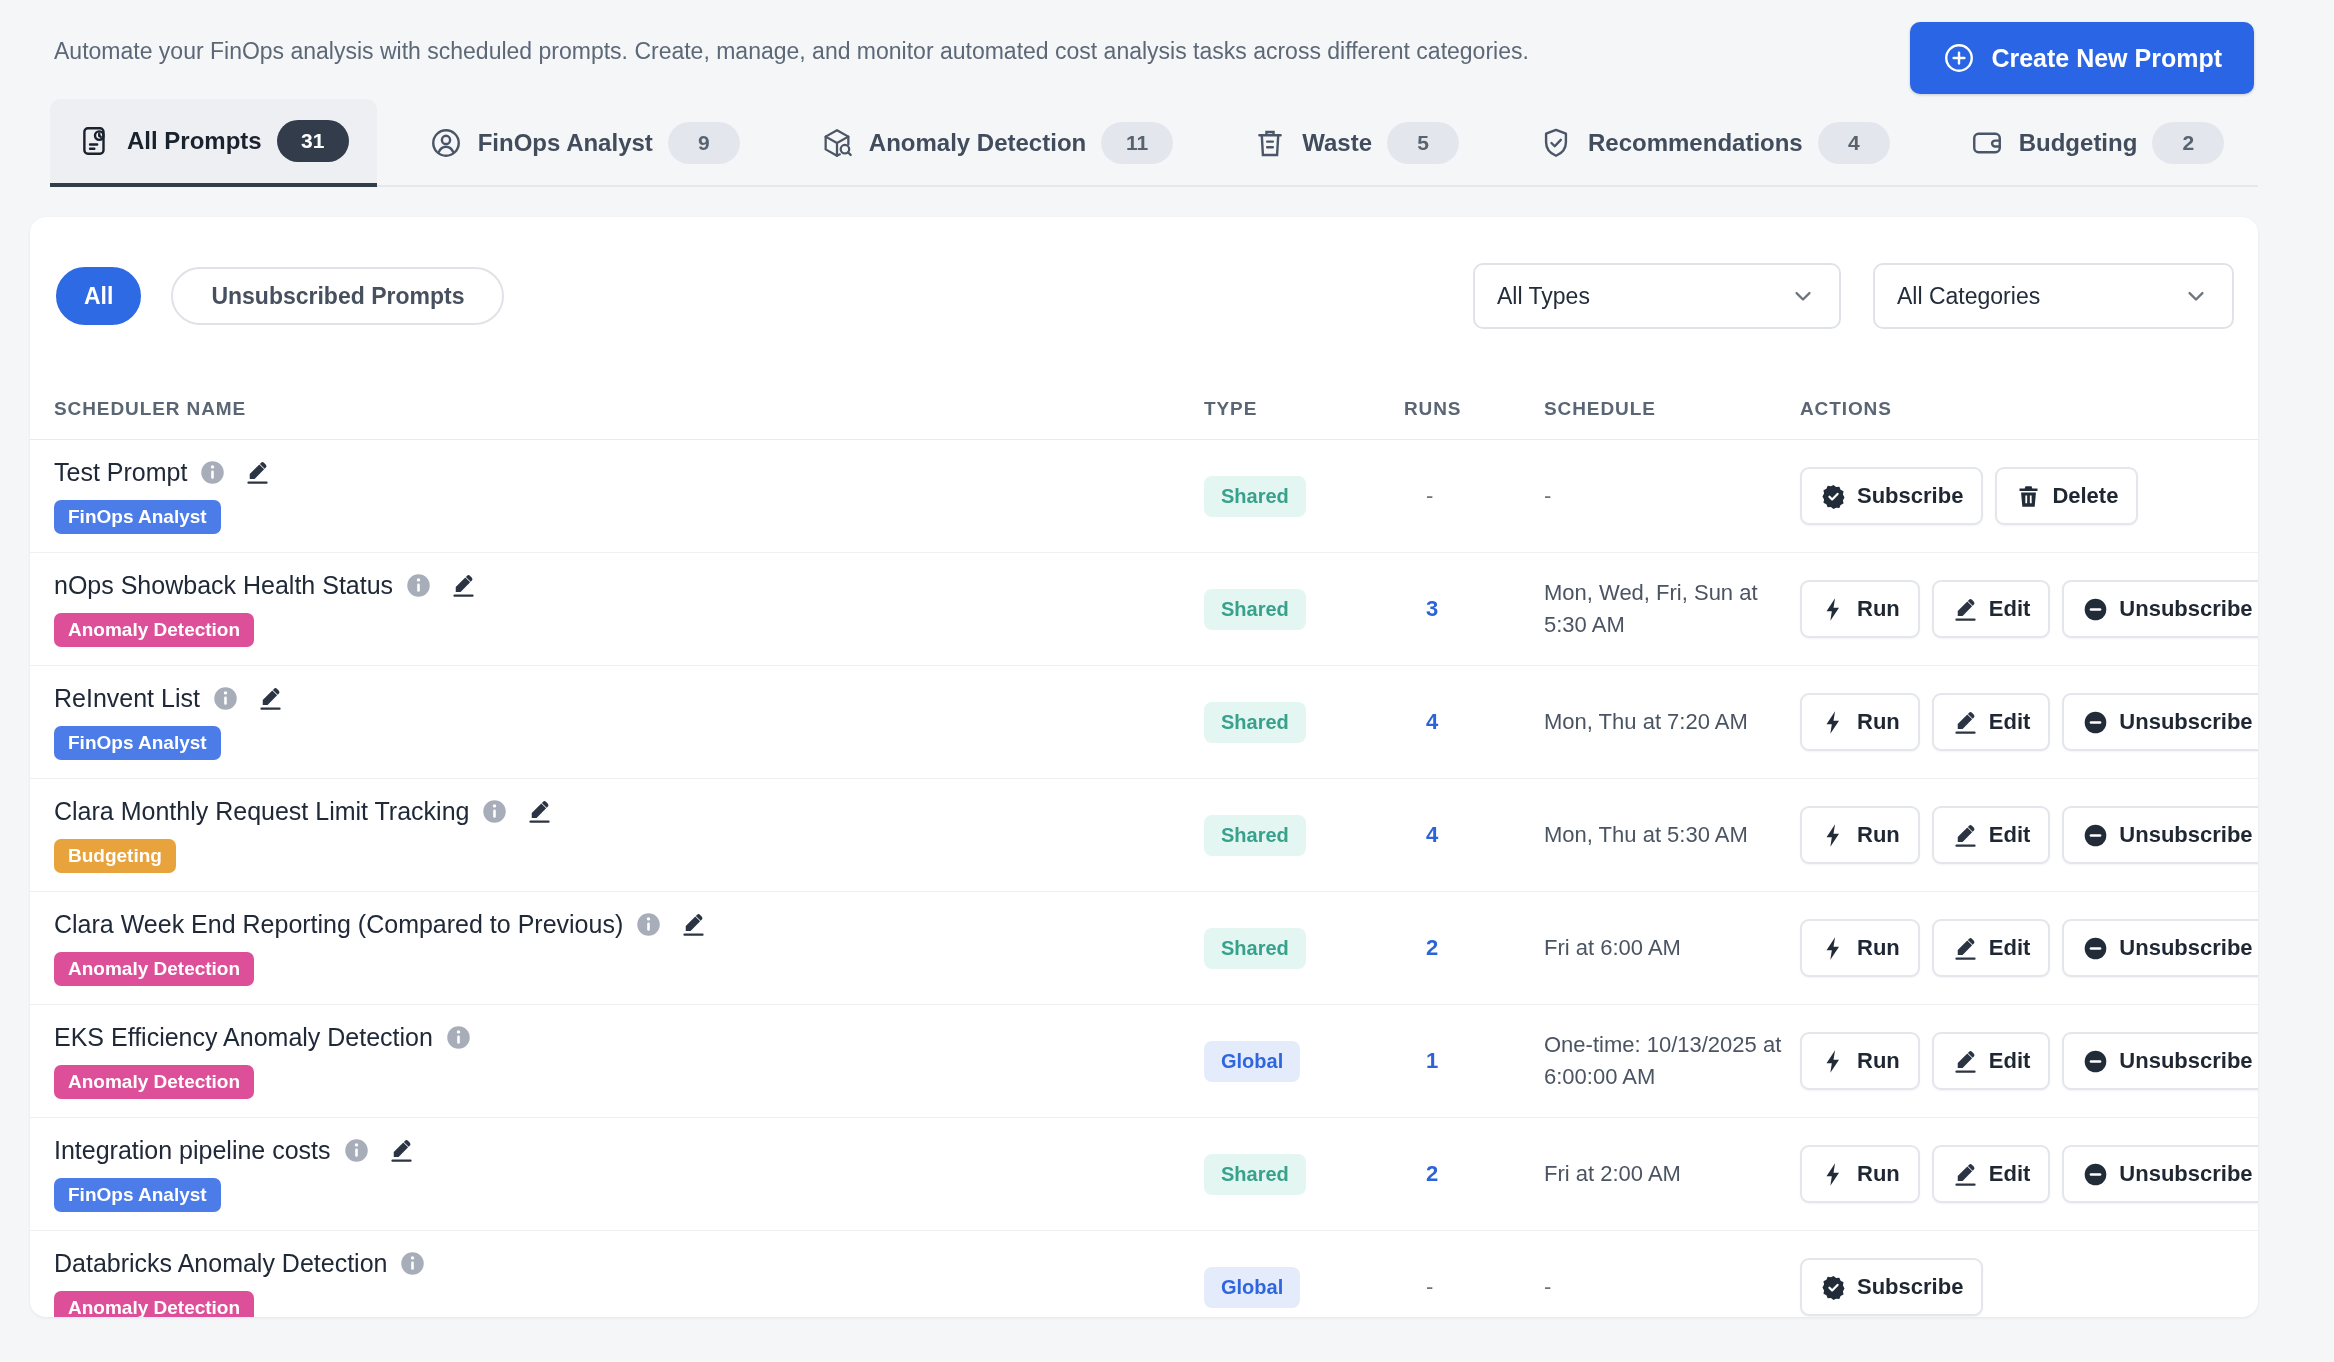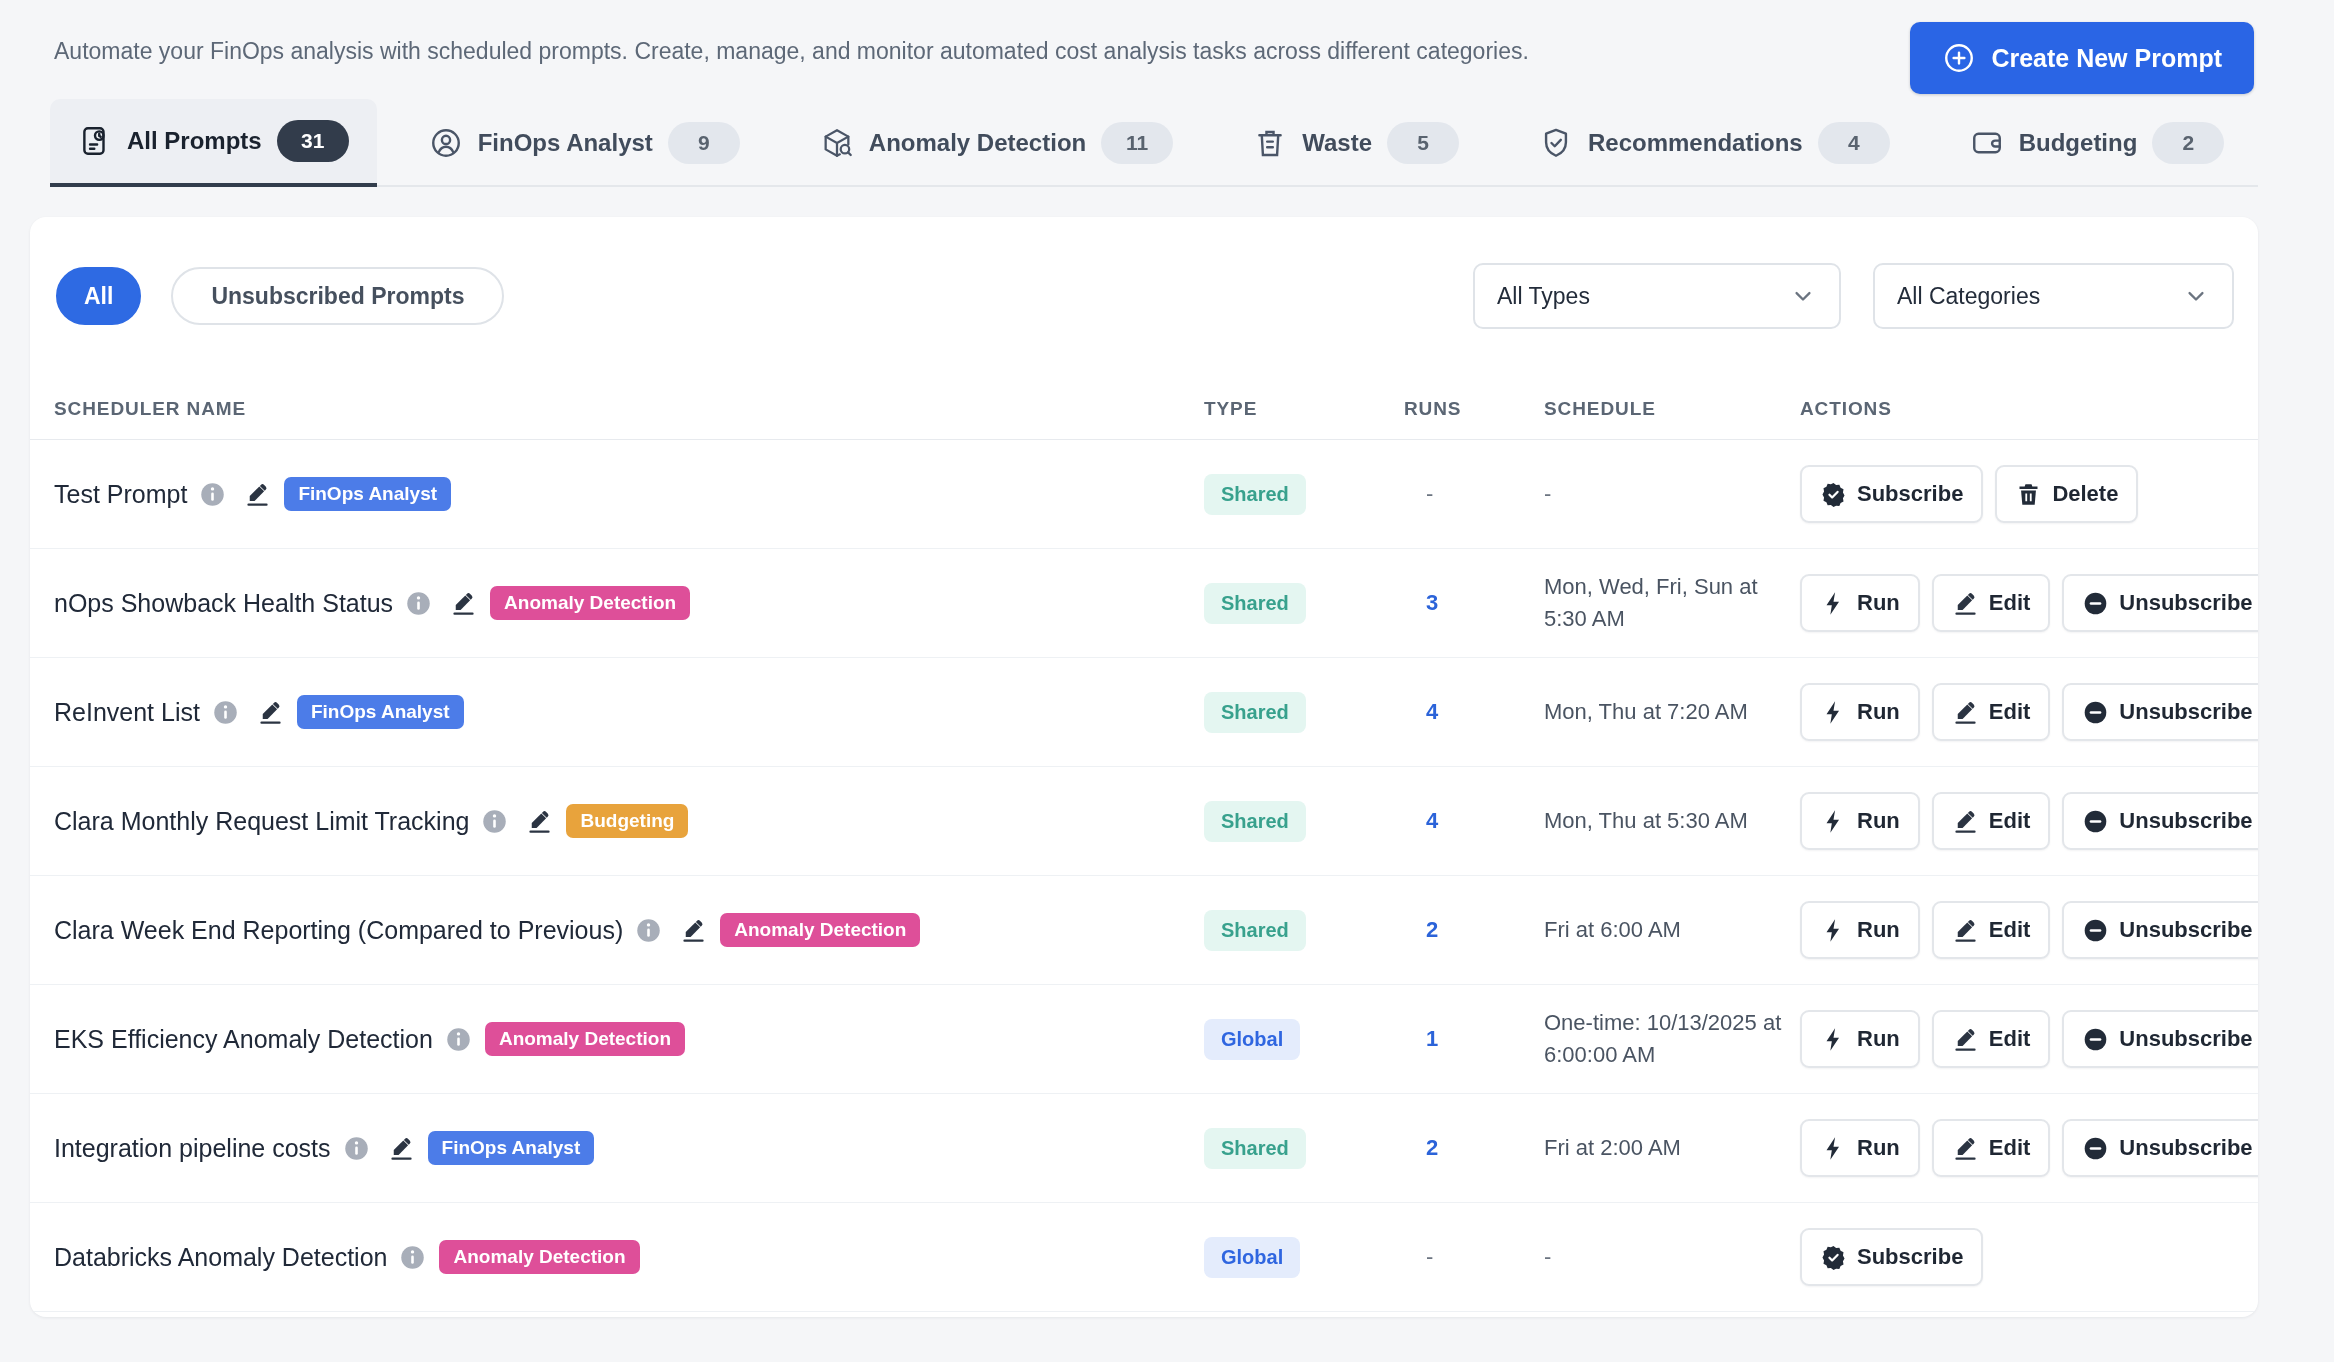--- a/index.html
+++ b/index.html
@@ -63,21 +63,21 @@
     padding:0 22px;font-size:23px;color:#232c3a;cursor:pointer;
   }
   .select .ic{width:28px;height:28px;color:#6b7480;}
   .select-types{width:320px;}
   .select-categories{width:313px;}
   
   .grid{display:grid;grid-template-columns:1150px 200px 140px 256px 454px;align-items:center;}
   .thead{margin:50px 0 0 0;padding:0 4px 0 24px;height:60px;border-bottom:1px solid #e7eaee;}
   .th{font-size:19px;font-weight:700;letter-spacing:.9px;color:#5b6674;}
   .trow{padding:0 4px 0 24px;min-height:108px;border-bottom:1px solid #eef1f4;}
-  .name-cell{display:flex;flex-direction:row;gap:13px;padding:18px 0;}
+  .name-cell{display:flex;flex-direction:column;gap:13px;padding:18px 0;}
   .name-line{display:flex;align-items:center;}
   .row-name{font-size:25px;color:#202938;}
   .info-ic{width:27px;height:27px;margin-left:12px;cursor:pointer;flex:0 0 auto;}
   .pencil-ic{width:27px;height:27px;margin-left:18px;cursor:pointer;flex:0 0 auto;}
   .cat-badge{
     align-self:flex-start;font-size:19px;font-weight:700;color:#fff;
     padding:6px 14px;border-radius:7px;white-space:nowrap;
   }
   .type-badge{
     display:inline-block;font-size:20px;font-weight:700;

